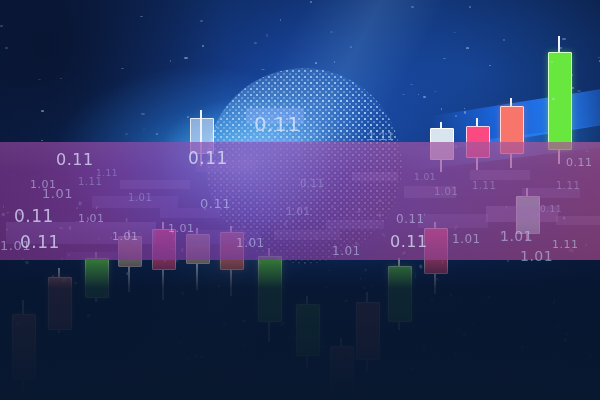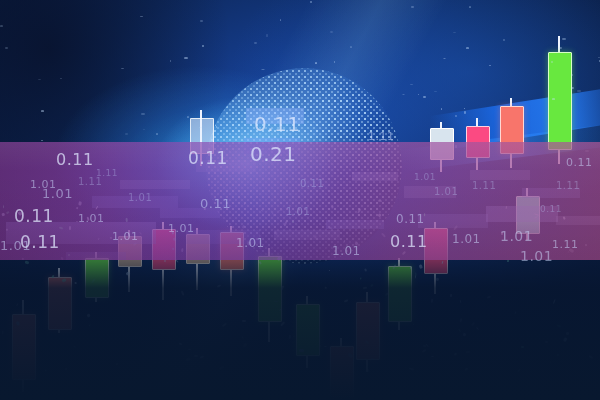--- a/index.html
+++ b/index.html
@@ -460,21 +460,20 @@
       <div class="speck" style="left: 40.9786px; top: 139.525px; width: 2.18577px; height: 1.45287px; opacity: 0.51;"></div>
     </div>
 
   <div class="layer bg-bottom"></div>
 
   <div class="band"></div>
   <div class="band-grain"></div>
 
   <div class="layer" id="num-layer">
       <div class="num bright" style="left: 254px; top: 112px; font-size: 20px;">0.11</div>
-      <div class="num bright" style="left: 250px; top: 142px; font-size: 20px;">0.21</div>
       <div class="num" style="left: 368px; top: 130px; font-size: 11px;">1.11</div>
       <div class="num bright" style="left: 188px; top: 148px; font-size: 17px;">0.11</div>
       <div class="num bright" style="left: 56px; top: 150px; font-size: 16px;">0.11</div>
       <div class="num dim" style="left: 96px; top: 168px; font-size: 9px;">1.11</div>
       <div class="num" style="left: 30px; top: 178px; font-size: 11px;">1.01</div>
       <div class="num bright" style="left: 14px; top: 206px; font-size: 17px;">0.11</div>
       <div class="num bright" style="left: 20px; top: 232px; font-size: 17px;">0.11</div>
       <div class="num" style="left: 42px; top: 186px; font-size: 13px;">1.01</div>
       <div class="num" style="left: 78px; top: 212px; font-size: 11px;">1.01</div>
       <div class="num" style="left: 112px; top: 230px; font-size: 11px;">1.01</div>

